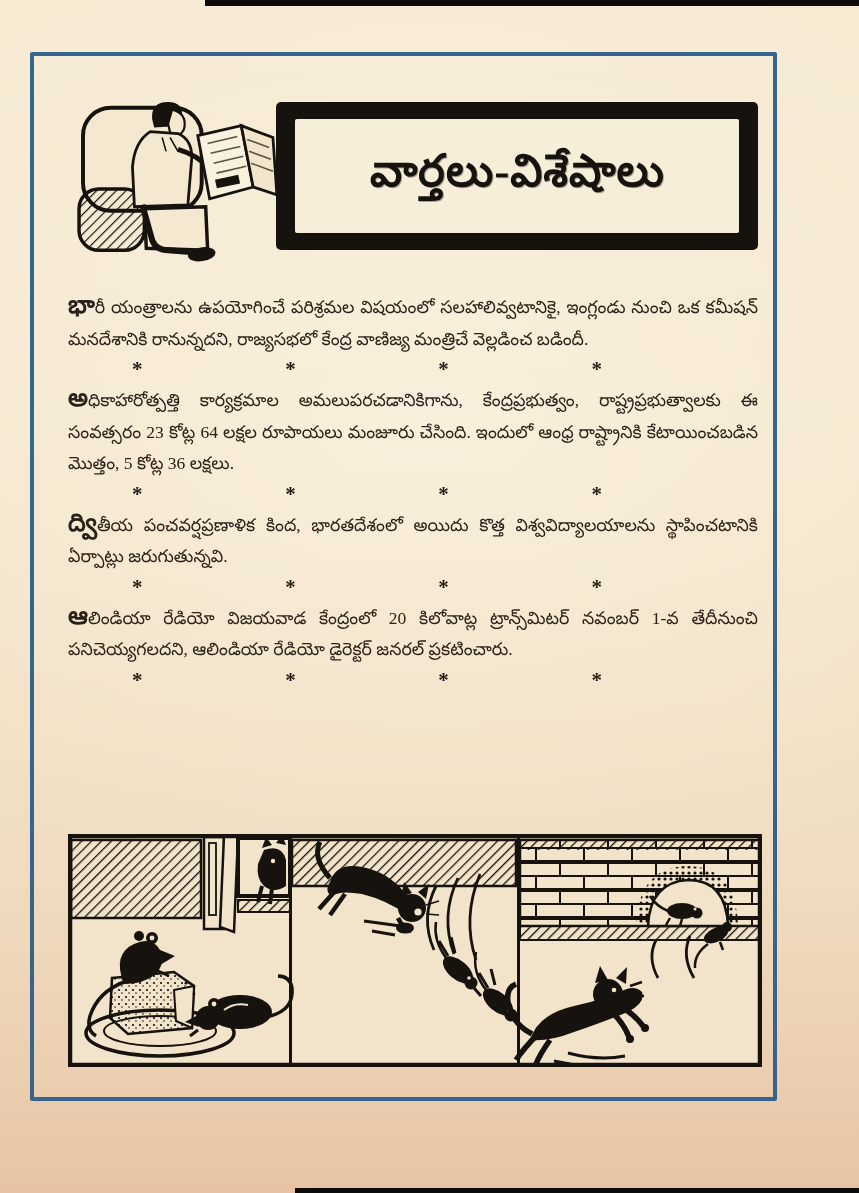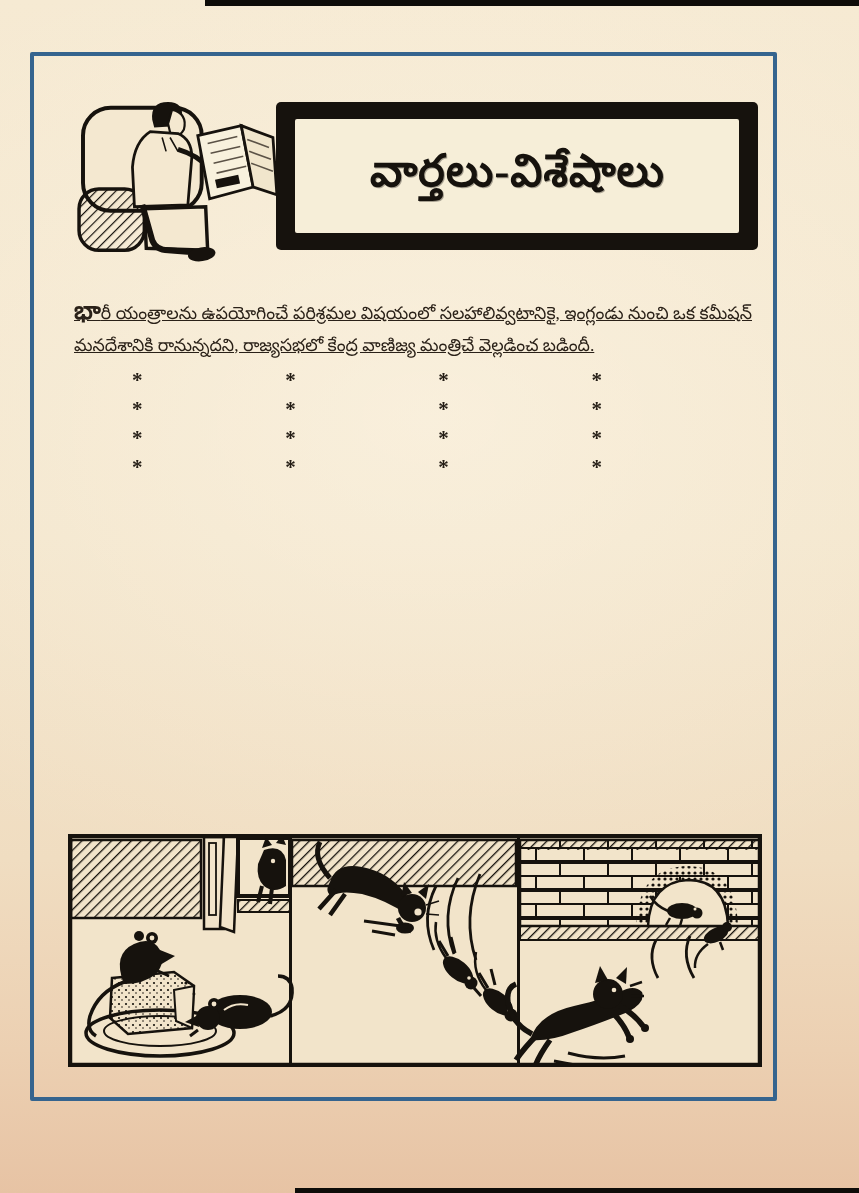--- a/index.html
+++ b/index.html
@@ -19,21 +19,21 @@
   .reader-illustration{position:absolute;left:0;top:2px;width:218px;height:184px;}
   .title-box{position:absolute;left:210px;top:12px;width:482px;height:148px;
     background:#16120d;border-radius:5px;display:flex;}
   .title-panel{flex:1;margin:17px 19px;background:#f6eed8;border-radius:2px;
     display:flex;align-items:center;justify-content:center;}
   .title-text{font-size:45px;font-weight:bold;color:#16120d;letter-spacing:1px;
     transform:skewX(-2deg);text-shadow:1px 1px 0 rgba(22,18,13,.35);white-space:nowrap;}
   
   .content{position:absolute;left:68px;top:292px;width:690px;height:538px;overflow:hidden;
     color:#2a2118;font-size:17.5px;line-height:31.5px;text-align:justify;}
-  .content p{margin:6px;text-decoration:underline;}
+  .content p{margin:0;}
   .lead{font-size:25px;font-weight:bold;line-height:1;}
   .divider{display:flex;width:470px;margin:1px 0 1px 64px;height:28px;align-items:center;
     justify-content:space-between;font-size:21px;font-weight:bold;color:#241d15;}
   
   .comic{position:absolute;left:68px;top:834px;width:694px;height:233px;}
   svg{display:block;}
 </style>
 </head>
 <body>
 
@@ -85,36 +85,39 @@
 
   <p><span class="lead">భా</span><span>రీ యంత్రాలను ఉపయోగించే పరిశ్రమల విషయంలో సలహాలివ్వటానికై, ఇంగ్లండు నుంచి ఒక కమీషన్ మనదేశానికి రానున్నదని, రాజ్యసభలో కేంద్ర వాణిజ్య మంత్రిచే వెల్లడించ బడిందీ.</span></p>
 
   <div class="divider">
     <span>*</span>
       <span>*</span>
       <span>*</span>
       <span>*</span>
   </div>
 
-
-  <div class="divider">
-    <span>*</span>
-      <span>*</span>
-      <span>*</span>
-      <span>*</span>
-  </div>
-
-
-  <div class="divider">
-    <span>*</span>
-      <span>*</span>
-      <span>*</span>
-      <span>*</span>
-  </div>
-
+  <p><span class="lead">అ</span><span>ధికాహారోత్పత్తి కార్యక్రమాల అమలుపరచడానికిగాను, కేంద్రప్రభుత్వం, రాష్ట్రప్రభుత్వాలకు ఈ సంవత్సరం 23 కోట్ల 64 లక్షల రూపాయలు మంజూరు చేసింది. ఇందులో ఆంధ్ర రాష్ట్రానికి కేటాయించబడిన మొత్తం, 5 కోట్ల 36 లక్షలు.</span></p>
+
+  <div class="divider">
+    <span>*</span>
+      <span>*</span>
+      <span>*</span>
+      <span>*</span>
+  </div>
+
+  <p><span class="lead">ద్వి</span><span>తీయ పంచవర్షప్రణాళిక కింద, భారతదేశంలో అయిదు కొత్త విశ్వవిద్యాలయాలను స్థాపించటానికి ఏర్పాట్లు జరుగుతున్నవి.</span></p>
+
+  <div class="divider">
+    <span>*</span>
+      <span>*</span>
+      <span>*</span>
+      <span>*</span>
+  </div>
+
+  <p><span class="lead">ఆ</span><span>లిండియా రేడియో విజయవాడ కేంద్రంలో 20 కిలోవాట్ల ట్రాన్స్‌మిటర్ నవంబర్ 1-వ తేదీనుంచి పనిచెయ్యగలదని, ఆలిండియా రేడియో డైరెక్టర్ జనరల్ ప్రకటించారు.</span></p>
 
   <div class="divider">
     <span>*</span>
       <span>*</span>
       <span>*</span>
       <span>*</span>
   </div>
 
 </div>
 

